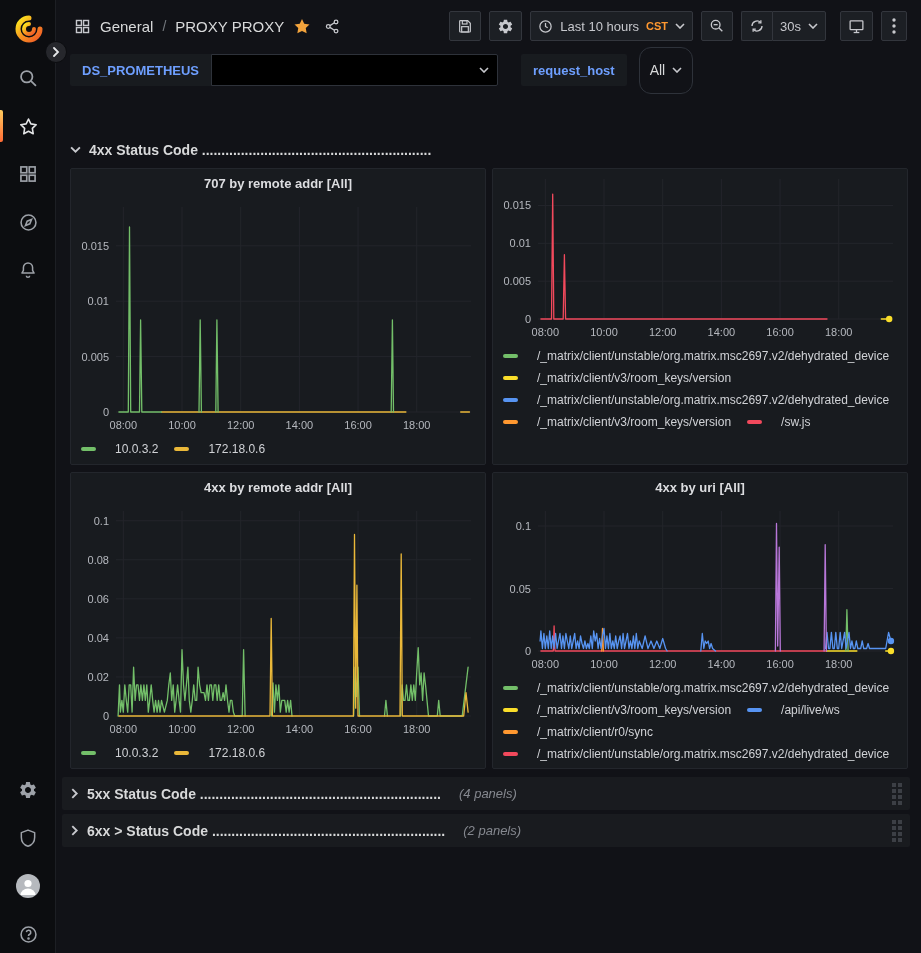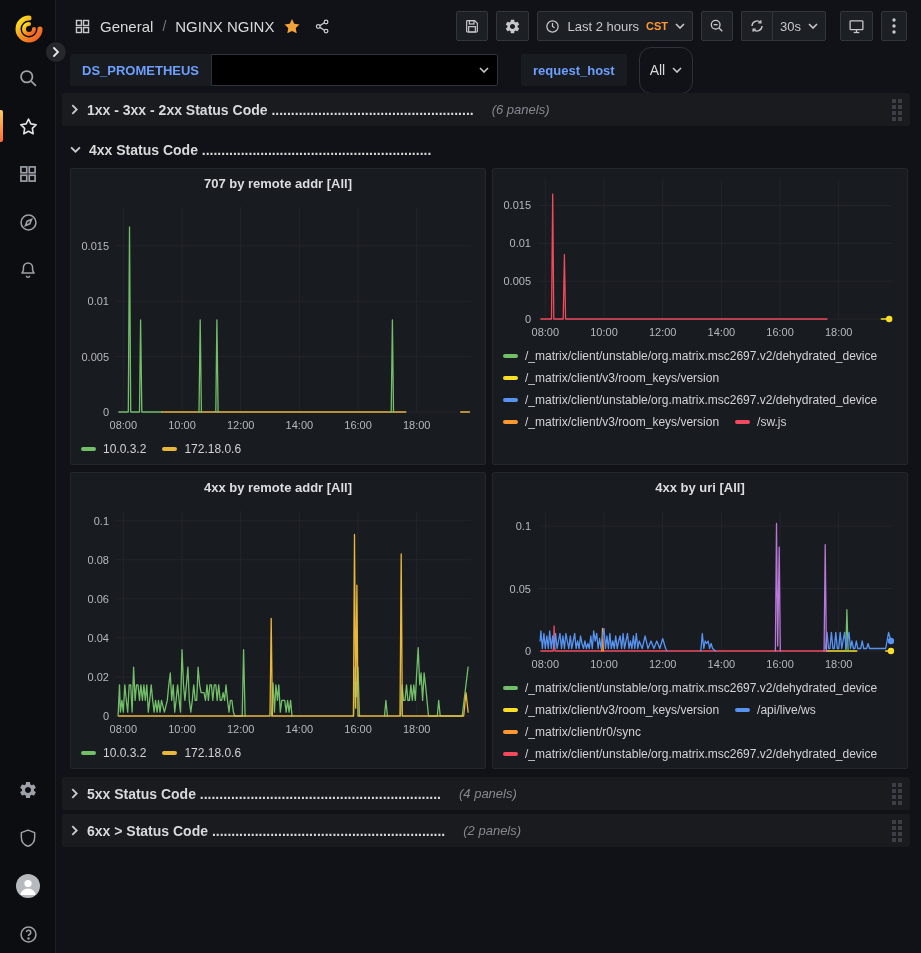--- a/index.html
+++ b/index.html
@@ -66,21 +66,21 @@
   .grip i { width:4px; height:4px; background:#3c3f45; display:block; }
 
   
   .panel { position:absolute; width:416px; height:297px; background:#181b1f;
     border:1px solid #23262c; border-radius:2px; overflow:hidden; display:flex; flex-direction:column; }
   .ptitle { height:28px; flex:0 0 28px; display:flex; align-items:center; justify-content:center;
     font-size:13px; font-weight:600; color:#dcdde0; cursor:pointer; }
   .plot { padding:0 8px; }
   .legend { padding:4px 10px 6px 10px; display:flex; flex-wrap:wrap; column-gap:16px; row-gap:8px;
     font-size:12px; color:#d0d2d6; overflow:hidden; }
-  .li { display:flex; align-items:center; gap:7px; white-space:nowrap; cursor:pointer; }
+  .li { display:flex; align-items:center; gap:19px; white-space:nowrap; cursor:pointer; }
   .sw { width:15px; height:4px; border-radius:2px; flex:0 0 15px; }
   svg text { font-family:"Liberation Sans","DejaVu Sans",sans-serif; }
 </style>
 </head>
 <body>
 
 <div class="app">
 
   <aside class="sidebar">
     <div class="logo">
@@ -167,21 +167,21 @@
     <header class="topbar">
       <div class="crumbs">
         <svg width="17" height="17" viewBox="0 0 24 24" fill="none" stroke="#c7c8cd" stroke-width="2">
             <rect x="3.5" y="3.5" width="7" height="7"></rect>
             <rect x="13.5" y="3.5" width="7" height="7"></rect>
             <rect x="3.5" y="13.5" width="7" height="7"></rect>
             <rect x="13.5" y="13.5" width="7" height="7"></rect>
           </svg>
         <span class="crumb-section">General</span>
         <span class="crumb-sep">/</span>
-        <span class="crumb-title">NGINX NGINX</span>
+        <span class="crumb-title">PROXY PROXY</span>
         <svg width="18" height="18" viewBox="0 0 24 24" fill="#f2a33c">
             <path d="M12 2.5 L15 9 L22 9.9 L17 14.8 L18.2 21.8 L12 18.5 L5.8 21.8 L7 14.8 L2 9.9 L9 9 Z"></path>
           </svg>
         <svg width="17" height="17" viewBox="0 0 24 24" fill="none" stroke="#c7c8cd" stroke-width="1.8" style="margin-left:4px">
             <circle cx="6" cy="12" r="2.6"></circle>
             <circle cx="17" cy="5.5" r="2.6"></circle>
             <circle cx="17" cy="18.5" r="2.6"></circle>
             <line x1="8.3" y1="10.8" x2="14.7" y2="6.7"></line>
             <line x1="8.3" y1="13.2" x2="14.7" y2="17.3"></line>
           </svg>
@@ -197,21 +197,21 @@
         <button class="tbtn">
           <svg width="17" height="17" viewBox="0 0 24 24" fill="currentColor">
               <path d="M19.14 12.94c.04-.3.06-.61.06-.94 0-.32-.02-.64-.07-.94l2.03-1.58c.18-.14.23-.41.12-.61l-1.92-3.32c-.12-.22-.37-.29-.59-.22l-2.39.96c-.5-.38-1.03-.7-1.62-.94l-.36-2.54c-.04-.24-.24-.41-.48-.41h-3.84c-.24 0-.43.17-.47.41l-.36 2.54c-.59.24-1.13.57-1.62.94l-2.39-.96c-.22-.08-.47 0-.59.22L2.74 8.87c-.12.21-.08.47.12.61l2.03 1.58c-.05.3-.09.63-.09.94s.02.64.07.94l-2.03 1.58c-.18.14-.23.41-.12.61l1.92 3.32c.12.22.37.29.59.22l2.39-.96c.5.38 1.03.7 1.62.94l.36 2.54c.05.24.24.41.48.41h3.84c.24 0 .44-.17.47-.41l.36-2.54c.59-.24 1.13-.56 1.62-.94l2.39.96c.22.08.47 0 .59-.22l1.92-3.32c.12-.22.07-.47-.12-.61l-2.01-1.58zM12 15.6c-1.98 0-3.6-1.62-3.6-3.6s1.62-3.6 3.6-3.6 3.6 1.62 3.6 3.6-1.62 3.6-3.6 3.6z"></path>
             </svg>
         </button>
         <button class="tbtn">
           <svg width="15" height="15" viewBox="0 0 24 24" fill="none" stroke="currentColor" stroke-width="2">
               <circle cx="12" cy="12" r="9"></circle>
               <polyline points="12,6.5 12,12 15.5,14"></polyline>
             </svg>
-          <span>Last 2 hours</span>
+          <span>Last 10 hours</span>
           <span class="tz">CST</span>
           <svg class="caret" width="10" height="6" viewBox="0 0 10 6">
               <polyline points="1,1 5,5 9,1" fill="none" stroke="currentColor" stroke-width="1.6"></polyline>
             </svg>
         </button>
         <button class="tbtn">
           <svg width="16" height="16" viewBox="0 0 24 24" fill="none" stroke="currentColor" stroke-width="2">
               <circle cx="10" cy="10" r="6.5"></circle>
               <line x1="15" y1="15" x2="20" y2="20"></line>
               <line x1="7" y1="10" x2="13" y2="10"></line>
@@ -261,39 +261,20 @@
       <span class="var-spacer"></span>
       <span class="var-label" style="border-radius:2px">request_host</span>
       <div class="var-all">
         <span>All</span>
         <svg class="caret" width="10" height="6" viewBox="0 0 10 6">
             <polyline points="1,1 5,5 9,1" fill="none" stroke="#c7c8cd" stroke-width="1.6"></polyline>
           </svg>
       </div>
     </div>
 
-    <div class="rowhdr collapsed" style="top:93px">
-      <span class="row-chev">
-          <svg width="9" height="11" viewBox="0 0 8 10">
-            <polyline points="2,1 6,5 2,9" fill="none" stroke="#c7c8cd" stroke-width="1.7"></polyline>
-          </svg>
-        </span>
-      <span class="row-title">1xx - 3xx - 2xx Status Code ....................................................</span>
-      <span class="row-count">(6 panels)</span>
-      <span class="grip">
-          <i></i>
-          <i></i>
-          <i></i>
-          <i></i>
-          <i></i>
-          <i></i>
-          <i></i>
-          <i></i>
-        </span>
-    </div>
 
     <div class="rowhdr" style="top:133px">
       <span class="row-chev">
           <svg width="11" height="9" viewBox="0 0 10 8">
             <polyline points="1,2 5,6 9,2" fill="none" stroke="#c7c8cd" stroke-width="1.7"></polyline>
           </svg>
         </span>
       <span class="row-title">4xx Status Code ...........................................................</span>
     </div>
 

